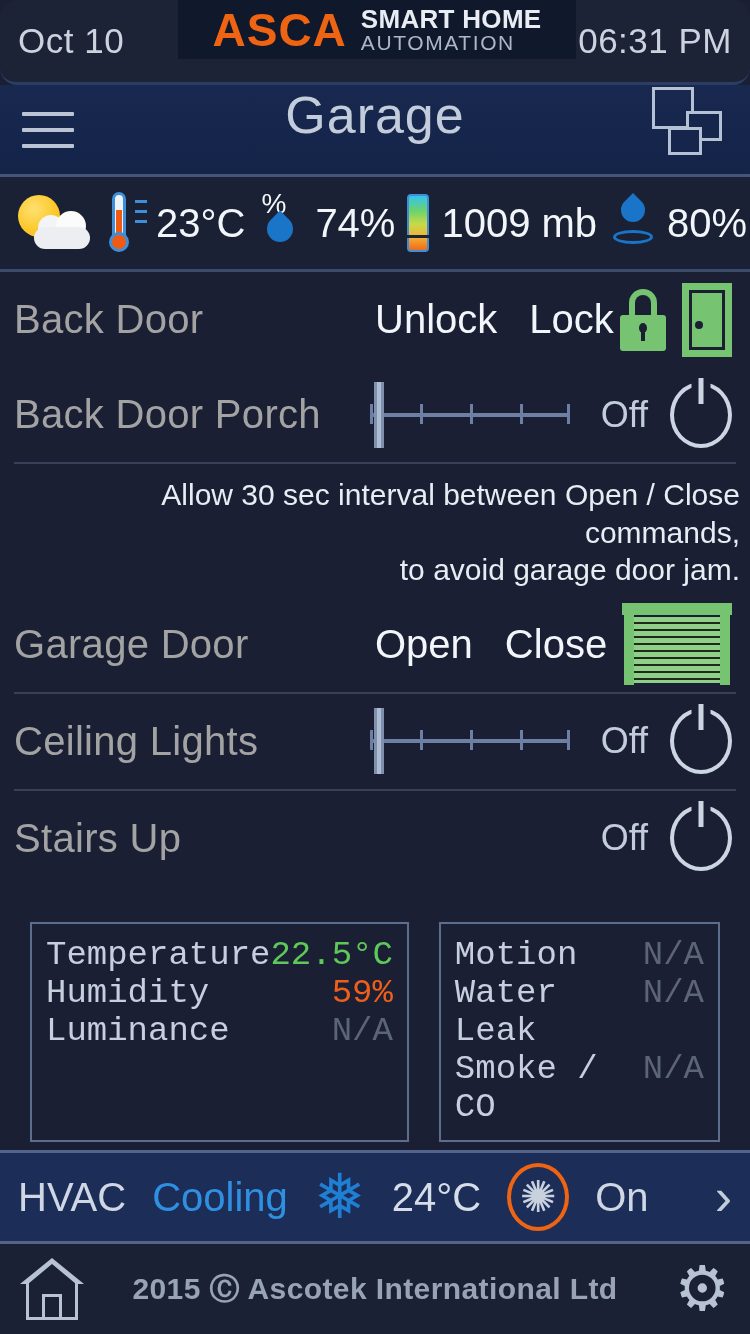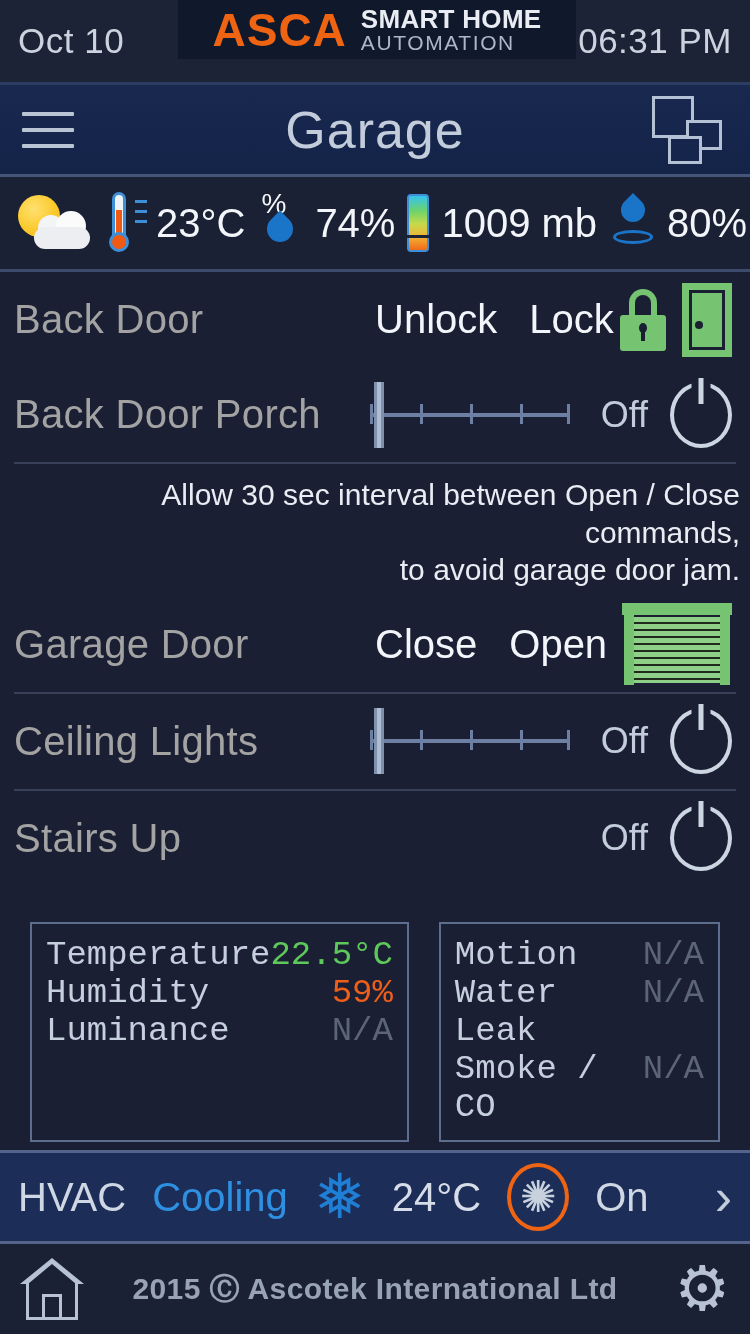--- a/index.html
+++ b/index.html
@@ -16,20 +16,21 @@
     display: flex; flex-direction: column;
   }
 
   
   .statusbar {
     height: 85px; flex: 0 0 85px;
     background: #1d2337;
     display: flex; align-items: center; justify-content: space-between;
     position: relative;
     border-bottom: 3px solid #2c3d63;
+    border-radius: 17px;
   }
   .status-date, .status-time {
     color: #ccd3de; font-size: 35px; letter-spacing: .5px;
     padding: 0 18px; z-index: 2;
   }
   .brandbox {
     position: absolute; left: 178px; top: 0; width: 398px; height: 59px;
     background: #10182b;
     display: flex; align-items: center; justify-content: center; gap: 14px;
   }
@@ -43,21 +44,21 @@
   }
   .brand-sub .l2 {
     color: #aeb7c6; font-size: 21px; font-weight: normal; letter-spacing: 1.6px;
   }
 
   
   .titlebar {
     height: 92px; flex: 0 0 92px;
     background: #152murky; background: #16264f;
     background: linear-gradient(#18284f, #142348);
-    display: flex; align-items: center; position: relative;
+    display: flex; position: relative;
     border-bottom: 3px solid #44547a;
   }
   .hamburger {
     width: 96px; display: flex; flex-direction: column;
     align-items: center; justify-content: center; gap: 12px;
     height: 100%;
   }
   .hamburger i {
     display: block; width: 52px; height: 4px; background: #b9c4d4; border-radius: 1px;
   }
@@ -425,22 +426,22 @@
     <div class="sep"></div>
 
     <div class="note">
       <div>Allow 30 sec  interval between Open / Close commands,</div>
       <div>to avoid garage door jam.</div>
     </div>
 
     <div class="row">
       <span class="name">Garage Door</span>
       <div class="cmds">
+        <span class="cmd">Open</span>
         <span class="cmd">Close</span>
-        <span class="cmd">Open</span>
       </div>
       <div class="right-cluster">
         <div class="ico-garage">
           <span class="top"></span>
           <span class="jamb-l"></span>
           <span class="jamb-r"></span>
           <span class="slats"></span>
         </div>
       </div>
     </div>

